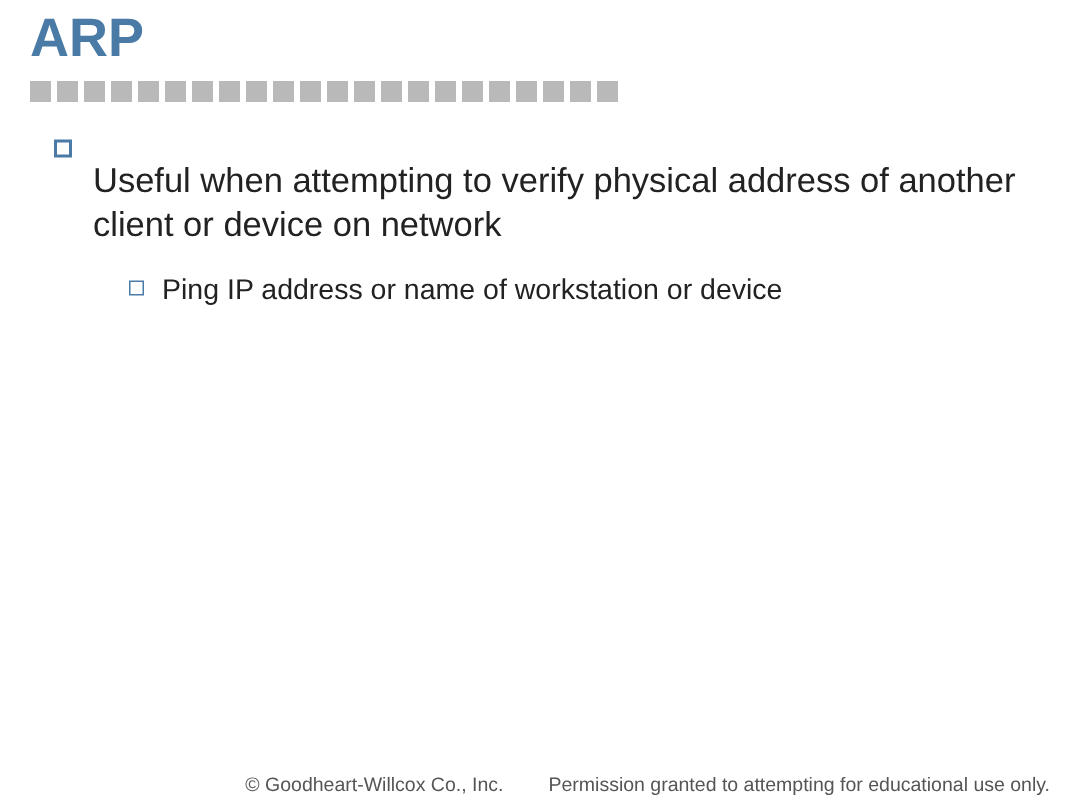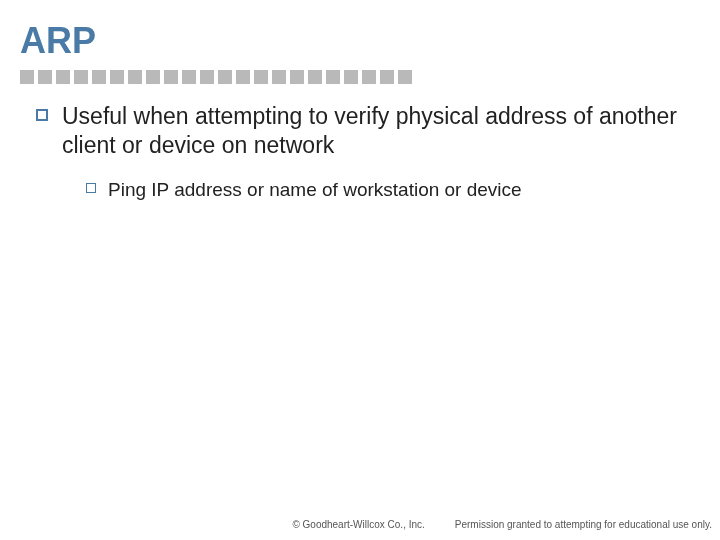--- a/index.html
+++ b/index.html
@@ -8,21 +8,21 @@
       height: 540px;
       background: #ffffff;
       font-family: Arial, Helvetica, sans-serif;
       position: relative;
       overflow: hidden;
     }
     .title {
       color: #4a7ba6;
       font-size: 36px;
       font-weight: bold;
-      padding: 20px 20px 8px 20px;
+      padding: 4px 20px 8px 20px;
     }
     .separator {
       display: flex;
       gap: 4px;
       padding-left: 20px;
       margin-bottom: 18px;
     }
     .separator span {
       width: 14px;
       height: 14px;
@@ -50,36 +50,37 @@
       height: 10px;
       border: 1.5px solid #4a7ba6;
       margin-top: 5px;
       margin-right: 12px;
       flex-shrink: 0;
     }
     .main-text {
       font-size: 23px;
       color: #222;
       line-height: 1.25;
+      margin-top: 20px;
     }
     .sub-list {
       margin-left: 50px;
       margin-top: 18px;
     }
     .sub-text {
       font-size: 19px;
       color: #222;
       line-height: 1.3;
     }
     .bold { font-weight: bold; }
     .footer {
       position: absolute;
       bottom: 10px;
-      right: 8px;
-      font-size: 10px;
+      right: 20px;
+      font-size: 13px;
       color: #555;
       display: flex;
       gap: 30px;
       margin-top: 10px;
     }
   </style>
 </head>
 <body>
 
 <div class="title">ARP</div>

